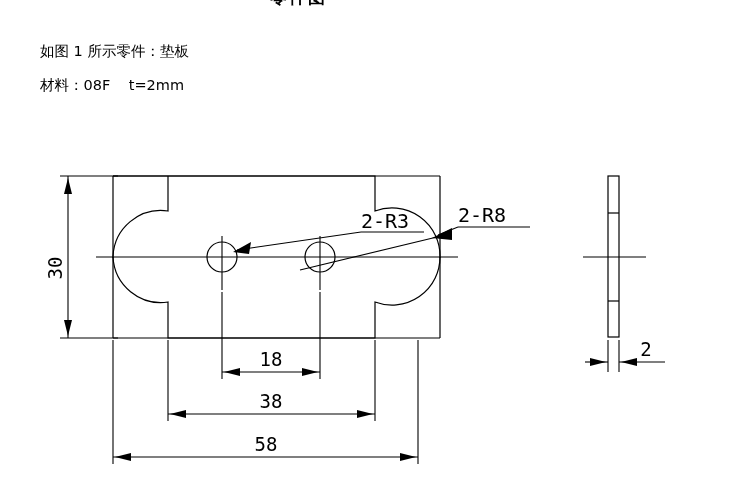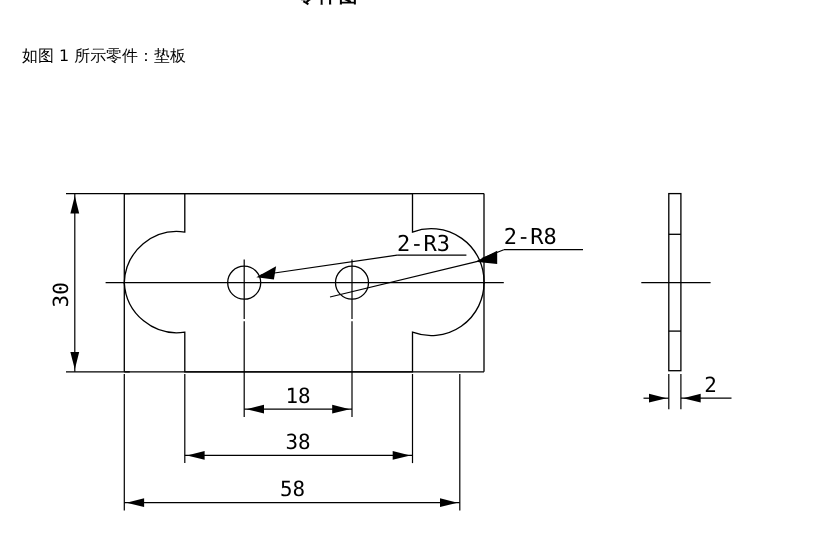--- a/index.html
+++ b/index.html
@@ -33,21 +33,21 @@
   .hdr-text {
     font-family: "DejaVu Sans", sans-serif;
     font-size: 17px;
     font-weight: bold;
     letter-spacing: 2px;
     white-space: nowrap;
     line-height: 22px;
   }
   .spec-block {
     position: absolute;
-    left: 20px;
+    left: 40px;
     top: 34px;
     width: 420px;
   }
   .spec-line {
     font-family: "DejaVu Sans", sans-serif;
     font-size: 14.5px;
     line-height: 34px;
     white-space: pre;
     color: #000;
   }
@@ -74,20 +74,21 @@
 <body>
 
 <div id="page">
 
   <div class="hdr-clip">
     <div class="hdr-text">零件图</div>
   </div>
 
   <div class="spec-block">
     <div class="spec-line">如图 1 所示零件：垫板</div>
+    <div class="spec-line">材料：08F    t=2mm</div>
   </div>
 
   <svg id="drawing" viewBox="0 0 753 488">
 
     <g fill="none" stroke="#000000" stroke-width="1.2" shape-rendering="geometricPrecision">
 
       <path d="M 113 176
                L 168 176
                L 168 211
                A 48 48 0 0 0 113 257

